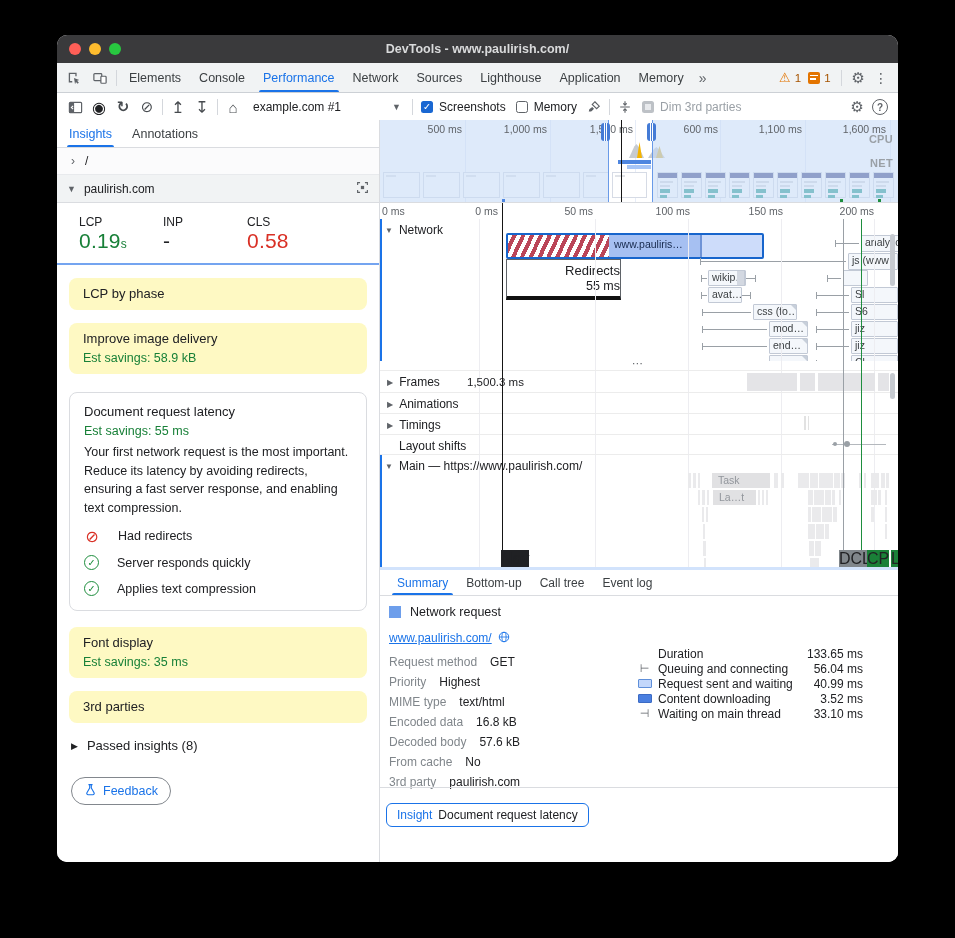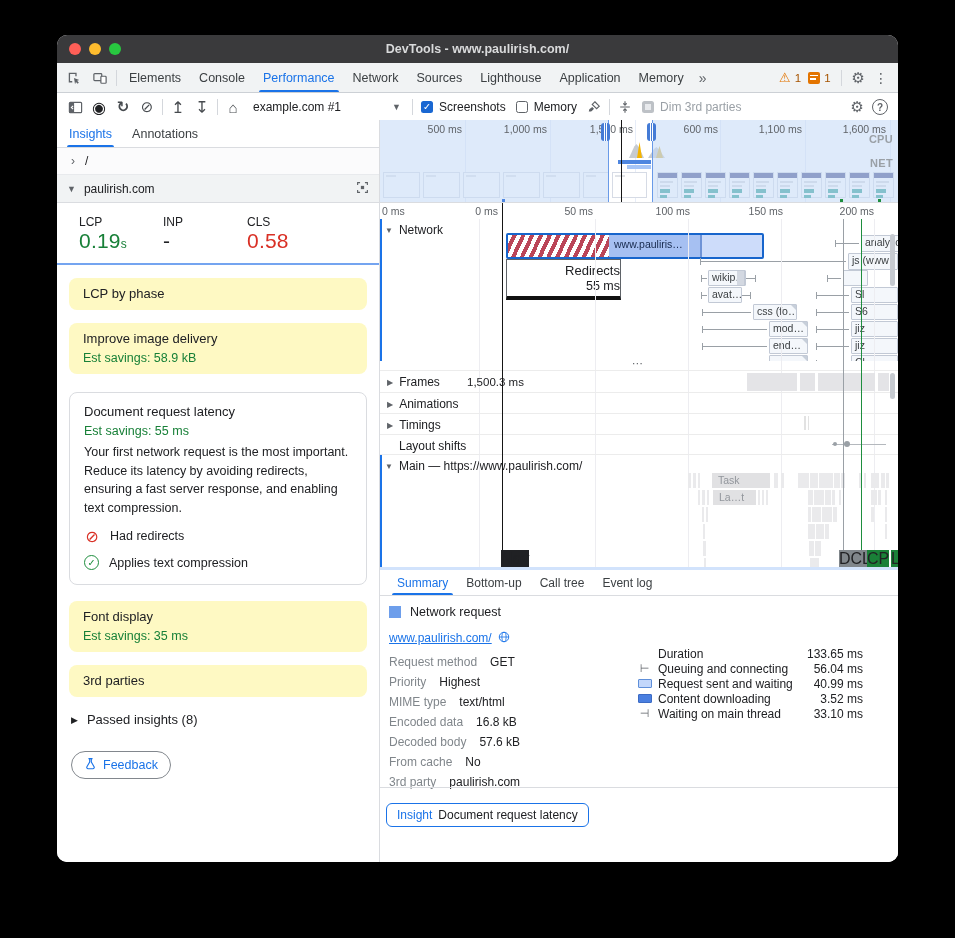--- a/index.html
+++ b/index.html
@@ -65,21 +65,21 @@
   .metric{width:84px}
   .metric:last-child{width:auto}
   .m-label{font-size:12px;color:#202124}
   .m-value{font-size:21px;letter-spacing:.2px}
   .m-unit{font-size:12px}
   .cards{padding:13px 12px 0}
   .card{background:#fef9c3;border-radius:8px;padding:8px 14px 9px;margin-bottom:13px;font-size:13px}
   .card-s{font-size:12.5px;color:#188038;margin-top:5px}
   .card.exp{background:#fff;border:1px solid #dadce0;margin:18px 0 16px;padding:11px 14px 14px}
   .card-b{font-size:12.5px;line-height:1.48;margin-top:5px;color:#202124}
-  .check{display:flex;align-items:center;gap:10px;margin-top:11px;font-size:12.5px}
+  .check{display:flex;align-items:center;gap:18px;margin-top:11px;font-size:12.5px}
   .cki{width:16px;height:16px;flex:none;display:flex;align-items:center;justify-content:center}
   .cki.fail{color:#d93025;font-size:16px}
   .cki.fail::before{content:"⊘"}
   .cki.pass{border:1.5px solid #1e8e3e;border-radius:50%;width:13px;height:13px;color:#1e8e3e;font-size:9.5px;font-weight:700}
   .cki.pass::before{content:"✓"}
   .passed{display:flex;align-items:center;gap:9px;font-size:13px;padding:2px 2px;margin-top:2px}
   .passed .arr{font-size:9px;color:#202124}
   .feedback{margin:22px 0 0 2px;display:inline-flex;align-items:center;gap:6px;height:26px;padding:0 12px;border:1px solid #82878d;border-radius:14px;color:#1a73e8;font-size:12.5px;background:#fff}
 
   
@@ -322,20 +322,24 @@
             <div class="card-t">Improve image delivery</div>
             <div class="card-s">Est savings: 58.9 kB</div>
           </div>
           <div class="card exp">
             <div class="card-t">Document request latency</div>
             <div class="card-s">Est savings: 55 ms</div>
             <div class="card-b">Your first network request is the most important. Reduce its latency by avoiding redirects, ensuring a fast server response, and enabling text compression.</div>
             <div class="check">
               <span class="cki fail"></span>
               <span>Had redirects</span>
+            </div>
+            <div class="check">
+              <span class="cki pass"></span>
+              <span>Server responds quickly</span>
             </div>
             <div class="check">
               <span class="cki pass"></span>
               <span>Applies text compression</span>
             </div>
           </div>
           <div class="card">
             <div class="card-t">Font display</div>
             <div class="card-s">Est savings: 35 ms</div>
           </div>

